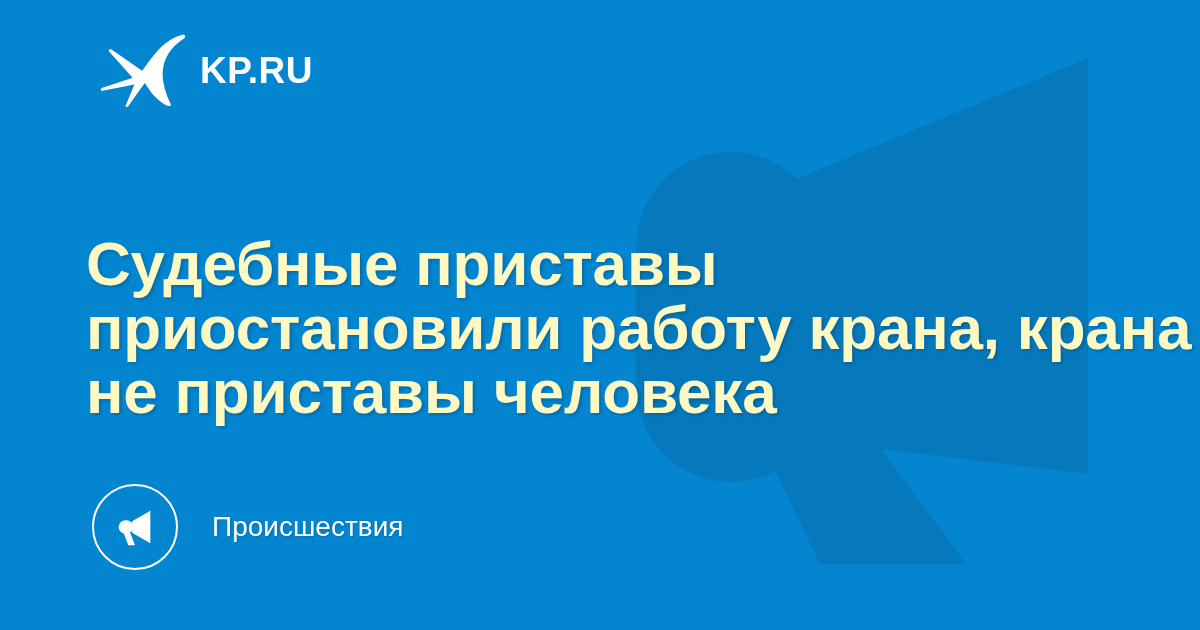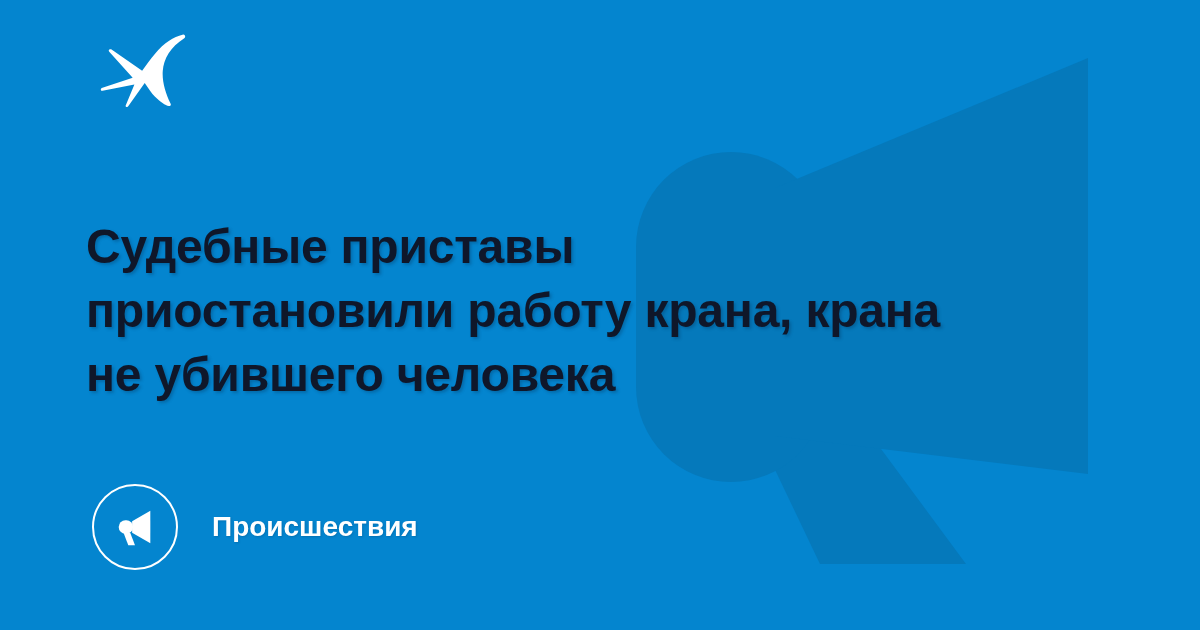--- a/index.html
+++ b/index.html
@@ -54,24 +54,24 @@
     font-weight: 700;
     letter-spacing: 0.5px;
     line-height: 1;
     white-space: nowrap;
   }
 
   
   #headline {
     position: absolute;
     left: 86px;
-    top: 183px;
+    top: 190px;
     width: 1010px;
-    color: #0f172a;
-    font-size: 48px;
+    color: #fef9c3;
+    font-size: 62px;
     font-weight: 700;
     line-height: 64px;
     letter-spacing: -0.2px;
     text-shadow: 2px 2px 3px rgba(0, 50, 90, 0.30);
   }
   #headline .hl-line {
     display: block;
     white-space: nowrap;
   }
 
@@ -96,21 +96,21 @@
   }
   #megaphone-small-icon {
     width: 46px;
     height: 46px;
     display: block;
   }
   #category-label {
     margin-left: 34px;
     color: #ffffff;
     font-size: 28px;
-    font-weight: 700;
+    font-weight: 400;
     line-height: 1;
     white-space: nowrap;
     text-shadow: 1px 1px 2px rgba(0, 50, 90, 0.22);
   }
 </style>
 </head>
 <body>
 
 <div id="card">
 
@@ -129,26 +129,27 @@
       <svg id="bird-icon" viewBox="0 0 100 86">
         <path fill="#ffffff" d="M96 2 C 86 4, 74 12, 64 24 C 58 31, 53 38, 49 44
                  L 13 19 C 11 18, 9 20, 11 22 L 38 52
                  L 2 64 C 0 65, 1 68, 3 67 L 40 60
                  L 30 84 C 29 86, 32 87, 33 85
                  L 52 58 C 56 64, 60 70, 64 74
                  C 70 80, 76 84, 80 85 C 82 85, 83 84, 82 82
                  C 76 70, 72 56, 73 44 C 74 30, 82 16, 98 6
                  C 100 5, 99 1, 96 2 Z"></path>
       </svg>
+      <span id="brand-text">KP.RU</span>
     </div>
 
     <h1 id="headline">
       <span class="hl-line">Судебные приставы</span>
       <span class="hl-line">приостановили работу крана, крана</span>
-      <span class="hl-line">не убившего человека</span>
+      <span class="hl-line">не приставы человека</span>
     </h1>
 
     <div id="category-row">
       <div id="category-icon-circle">
         <svg id="megaphone-small-icon" viewBox="0 0 48 48">
           <path fill="#ffffff" d="M40 7 L 40 41 L 21 30 L 21 18 Z"></path>
           <rect x="7" y="17" width="15" height="14" rx="7" ry="7" fill="#ffffff"></rect>
           <path d="M 12 30 L 19 30 L 24 43 L 17 43 Z" fill="#ffffff"></path>
         </svg>
       </div>

